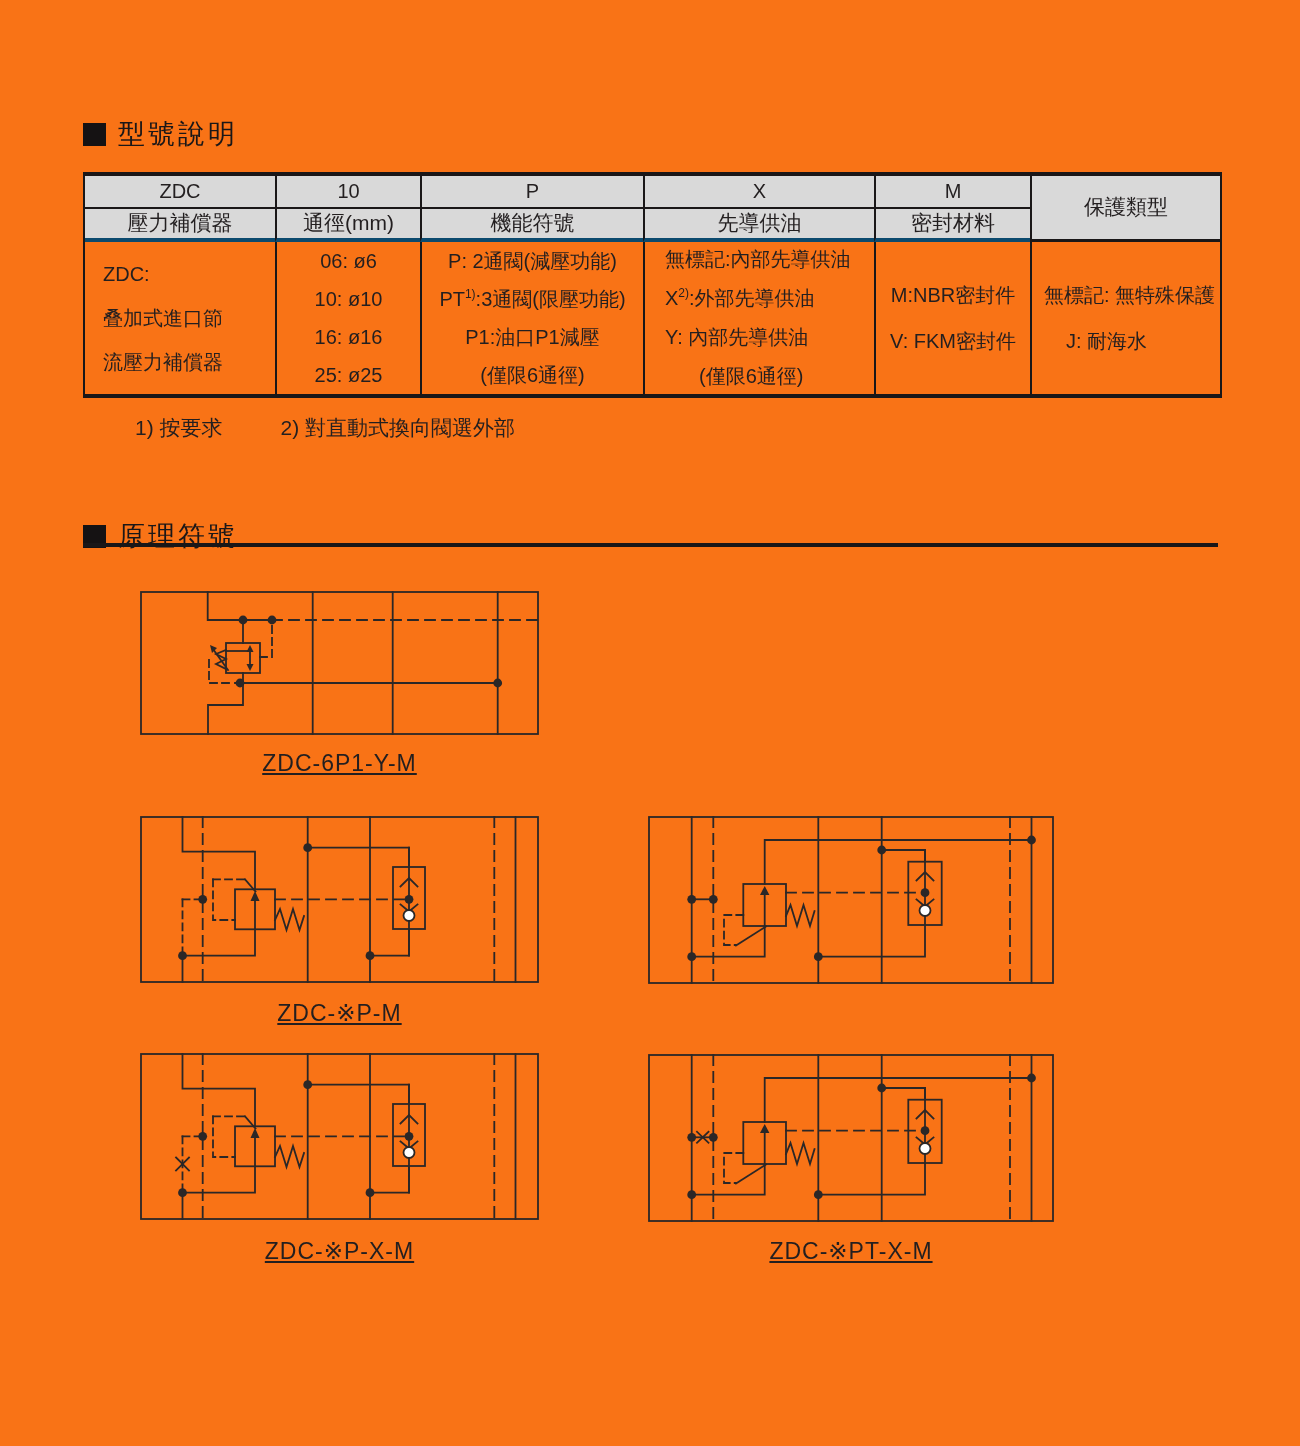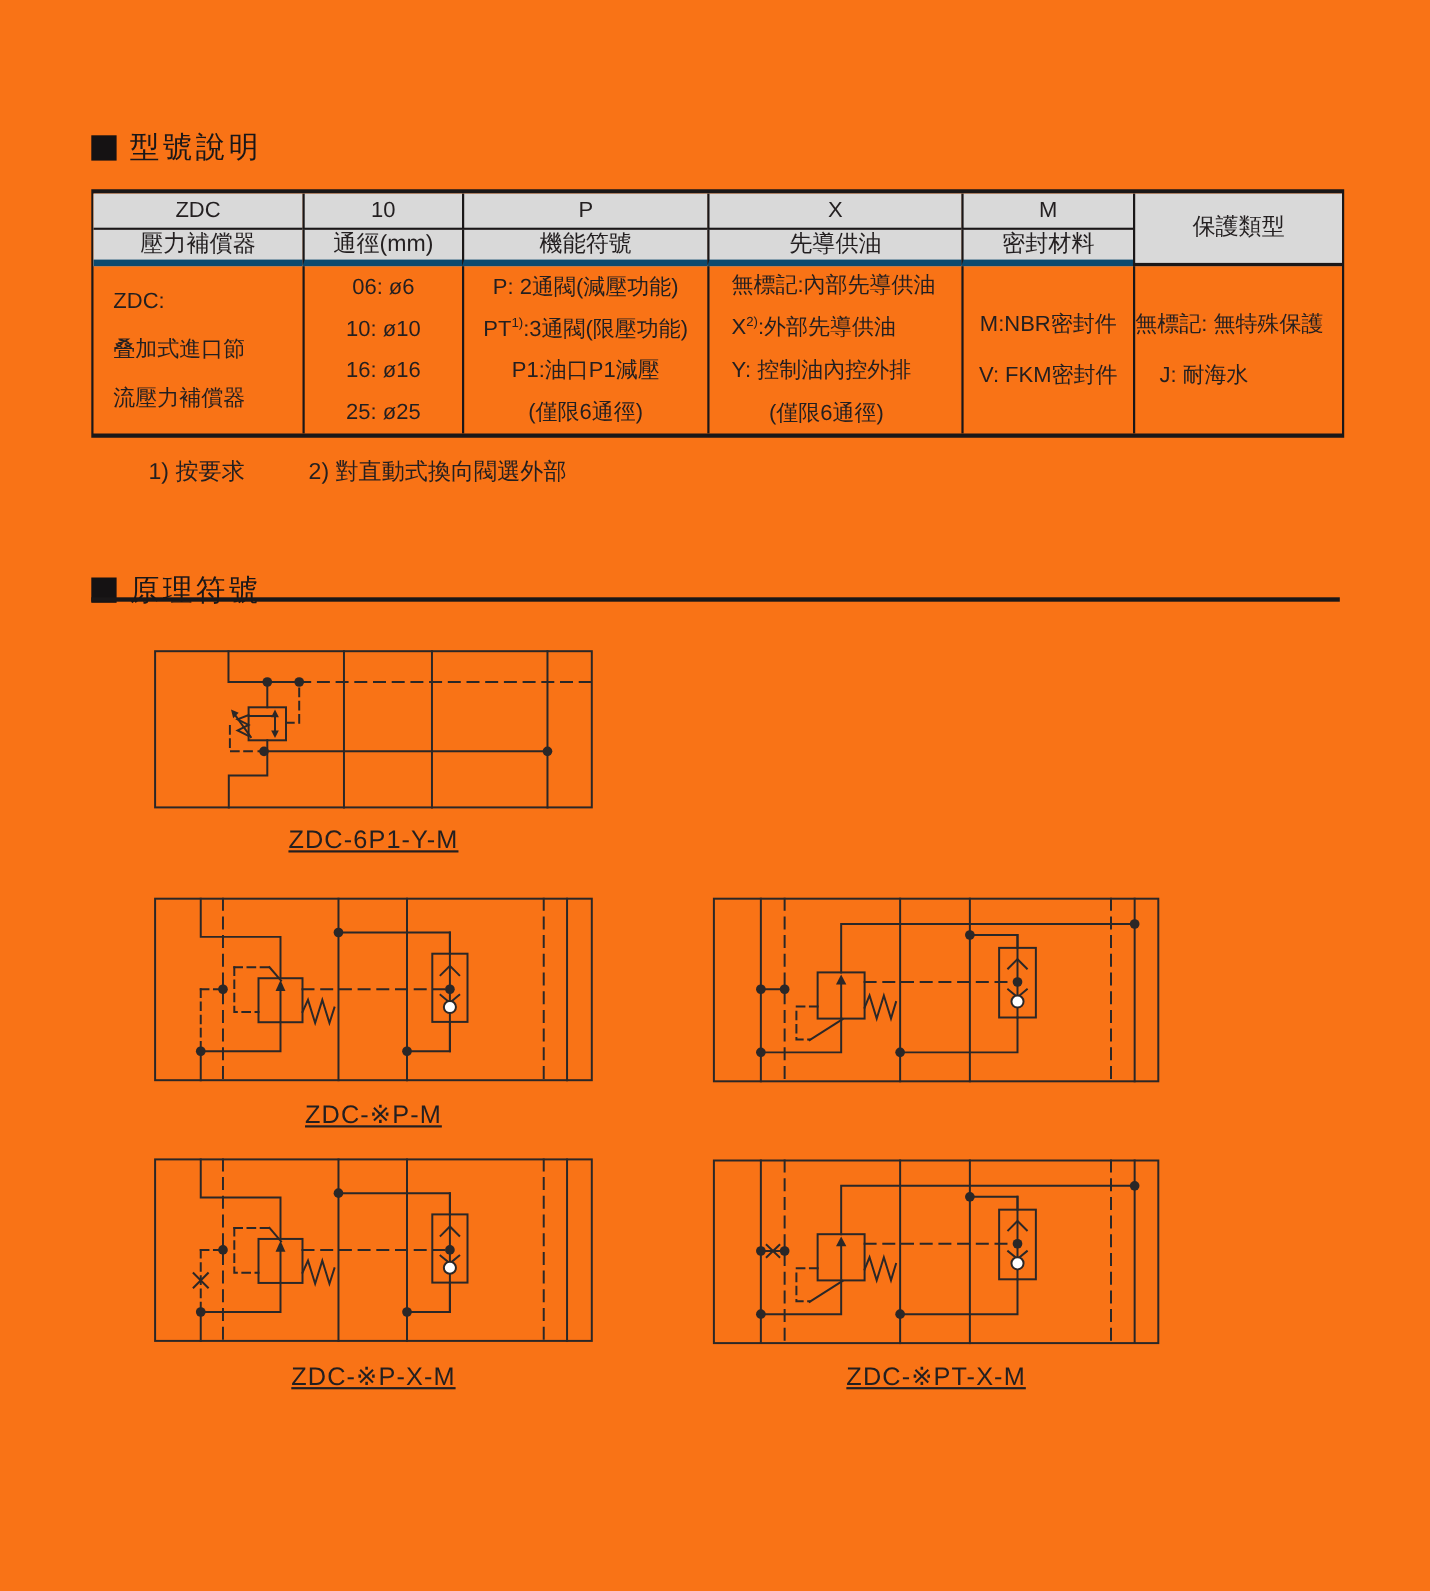--- a/index.html
+++ b/index.html
@@ -14,30 +14,30 @@
 
   
   .tbl{position:absolute;left:83px;top:172px;width:1135px;
        display:grid;grid-template-columns:190px 145px 223px 231px 156px 190px;
        grid-template-rows:33px 33px 152px;
        border-top:4px solid #1a1718;border-bottom:4px solid #1a1718;
        border-left:2px solid #1a1718;border-right:2px solid #1a1718;box-sizing:content-box;text-align:right;}
   .cell{display:flex;align-items:center;justify-content:center;font-size:20px;line-height:1.15;}
   .bl{border-left:2px solid #1a1718;}
   .hdr{background:#d9d9d9;border-bottom:2px solid #1a1718;}
-  .hdr2{background:#d9d9d9;border-bottom:6px solid #0c4a6e;font-size:21px;}
+  .hdr2{background:#d9d9d9;border-bottom:4px solid #0c4a6e;font-size:21px;}
   .span2{grid-column:6;grid-row:1/3;background:#d9d9d9;border-bottom:3px solid #1a1718;font-size:21px;}
   .bodycell{flex-direction:column;justify-content:center;align-items:center;}
   .lines-left{align-items:flex-start;}
   .c1{line-height:44px;padding-left:18px;}
   .c2{line-height:38px;}
   .c3{line-height:38px;}
   .c4{line-height:39px;padding-left:20px;}
   .c5{line-height:46px;}
-  .c6{line-height:46px;}
+  .c6{line-height:46px;padding-left:12px;}
   .indent1{margin-left:34px;}
   .indent2{margin-left:22px;}
   sup{font-size:12px;line-height:0;}
 
   .footnotes{position:absolute;left:135px;top:414px;font-size:21px;display:flex;gap:58px;}
 
   
   .diag{position:absolute;}
   .dlabel{position:absolute;font-size:23px;letter-spacing:1px;text-align:center;color:#231f20;text-decoration:underline;}
   .ln{stroke:#2b2727;stroke-width:1.8;fill:none;stroke-linecap:square;}
@@ -84,21 +84,21 @@
     </div>
     <div class="cell bodycell bl c3">
       <div>P: 2通閥(減壓功能)</div>
       <div><span>PT</span><sup>1)</sup><span>:3通閥(限壓功能)</span></div>
       <div>P1:油口P1減壓</div>
       <div>(僅限6通徑)</div>
     </div>
     <div class="cell bodycell lines-left bl c4" style="align-items:flex-start;width:100%;box-sizing:border-box;">
       <div>無標記:內部先導供油</div>
       <div><span>X</span><sup>2)</sup><span>:外部先導供油</span></div>
-      <div>Y: 控制油內控外排</div>
+      <div>Y: 內部先導供油</div>
       <div class="indent1">(僅限6通徑)</div>
     </div>
     <div class="cell bodycell bl c5">
       <div>M:NBR密封件</div>
       <div>V: FKM密封件</div>
     </div>
     <div class="cell bodycell lines-left bl c6" style="align-items:flex-start;width:100%;box-sizing:border-box;">
       <div>無標記: 無特殊保護</div>
       <div class="indent2">J: 耐海水</div>
     </div>

